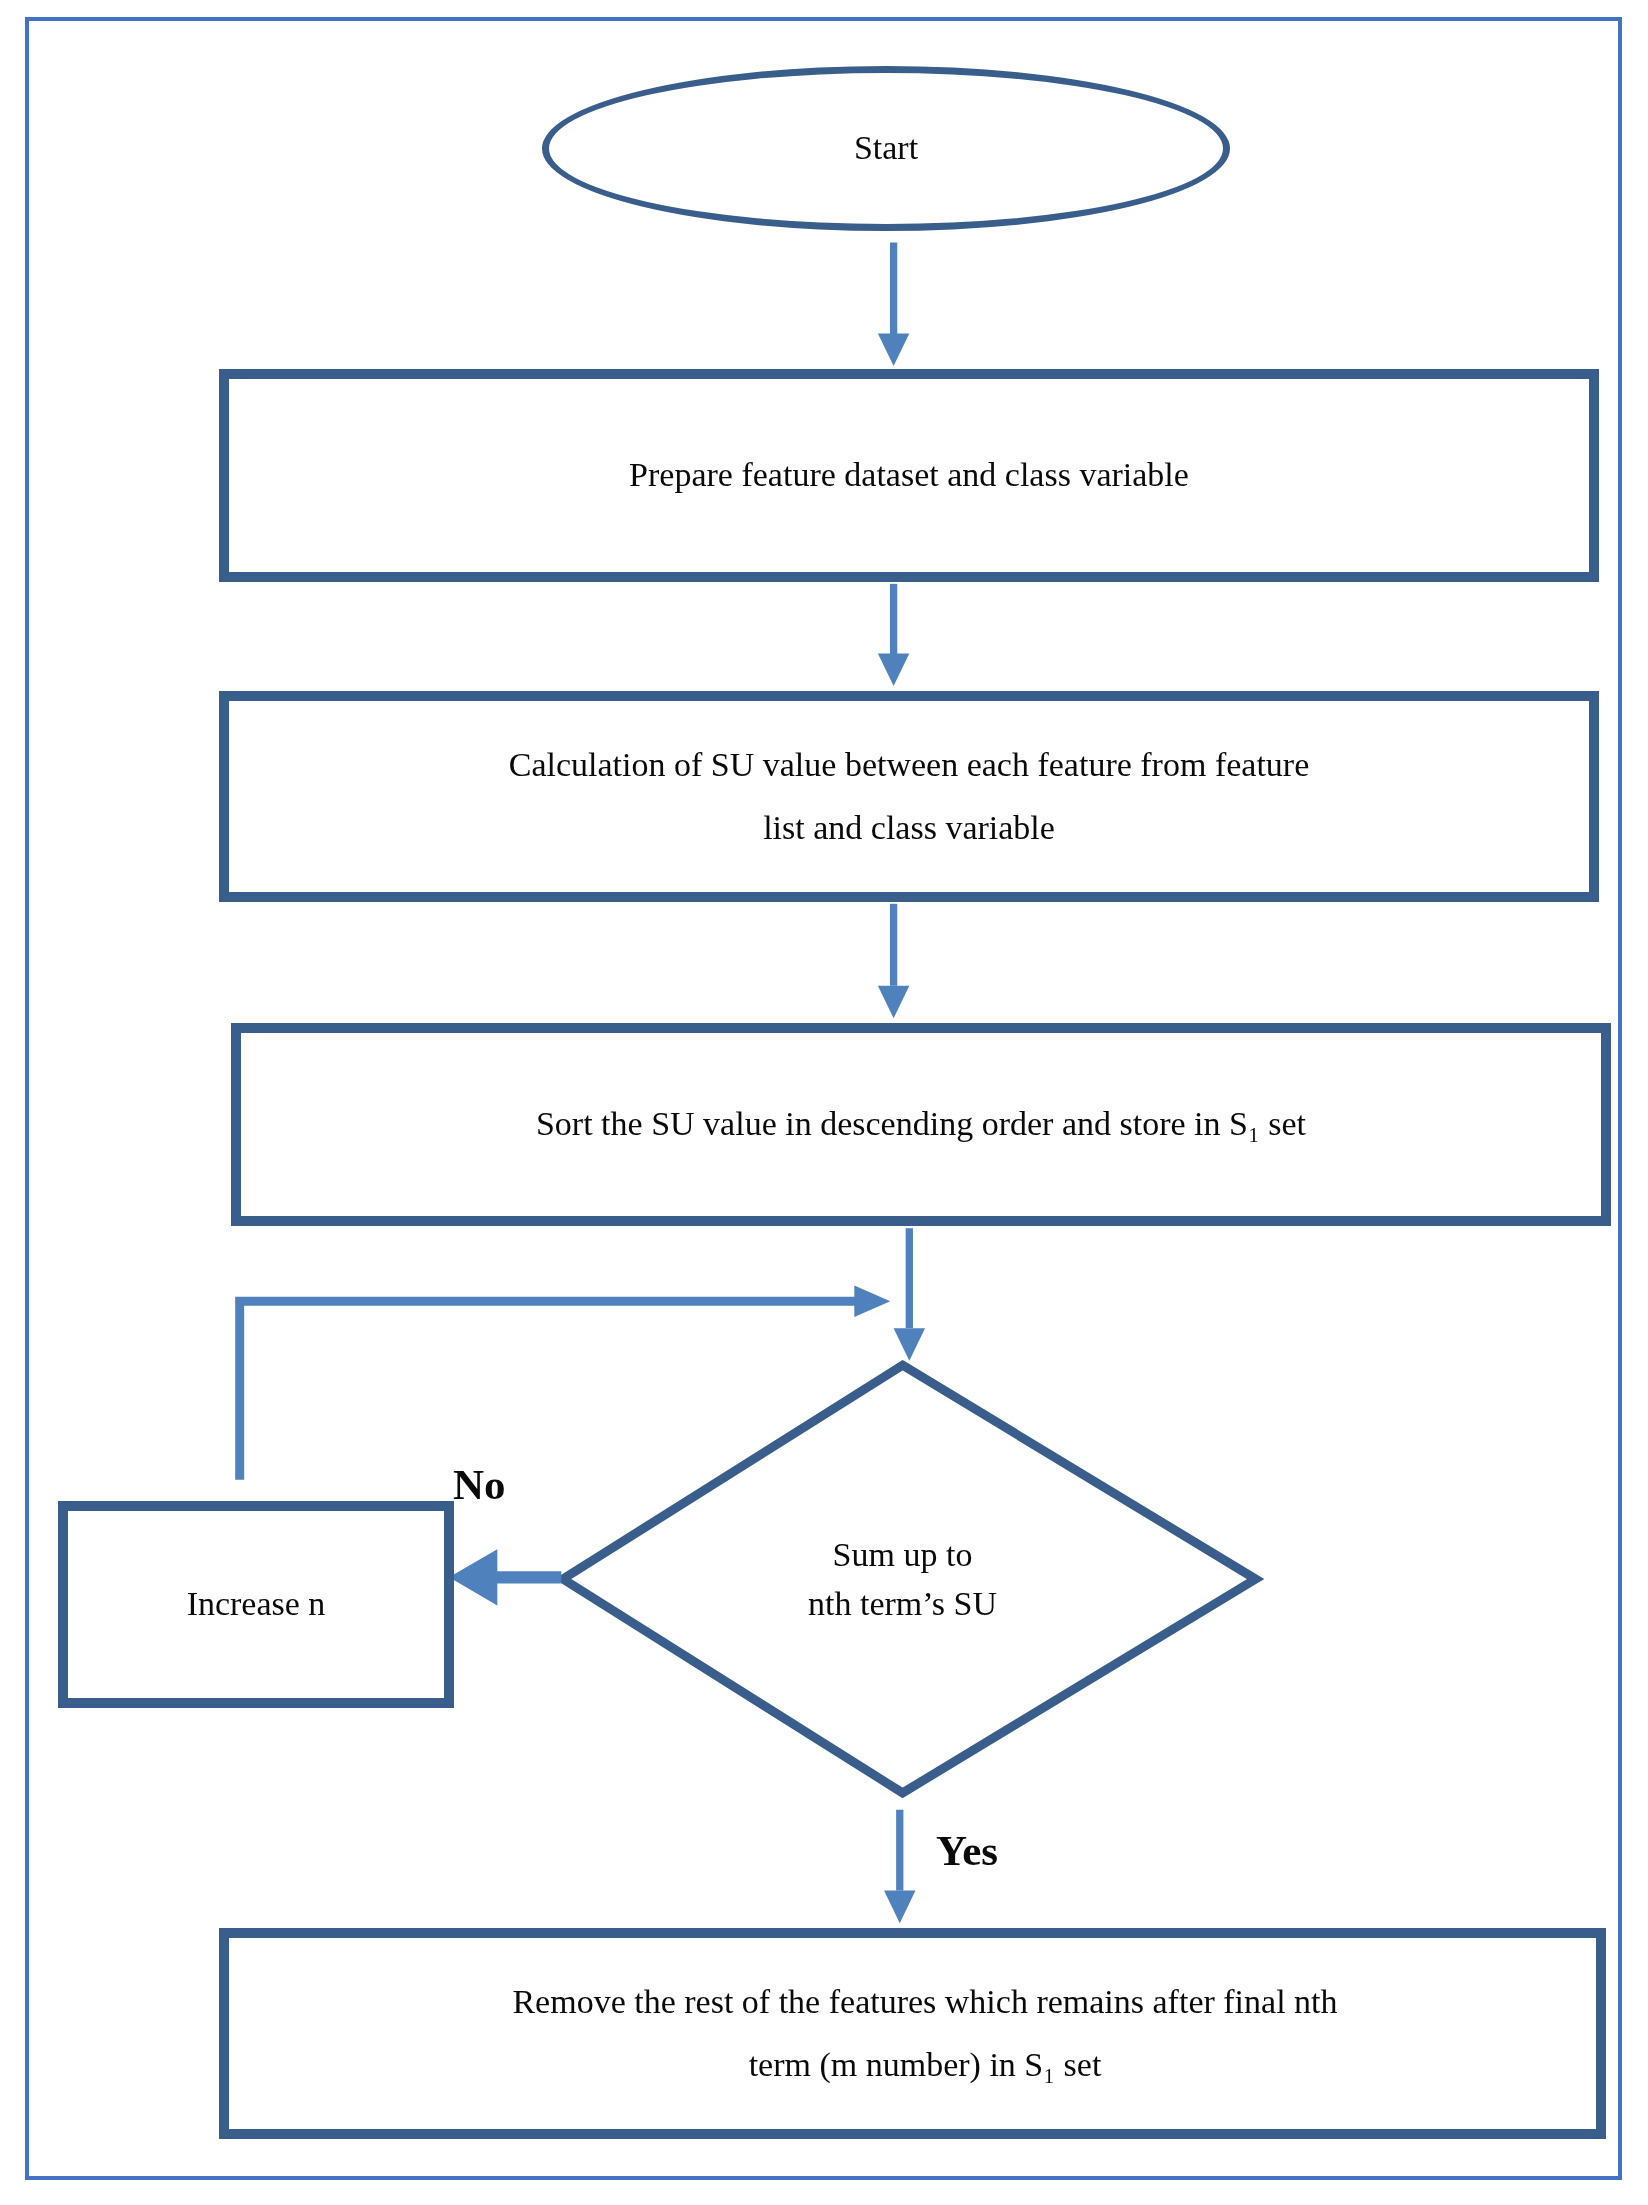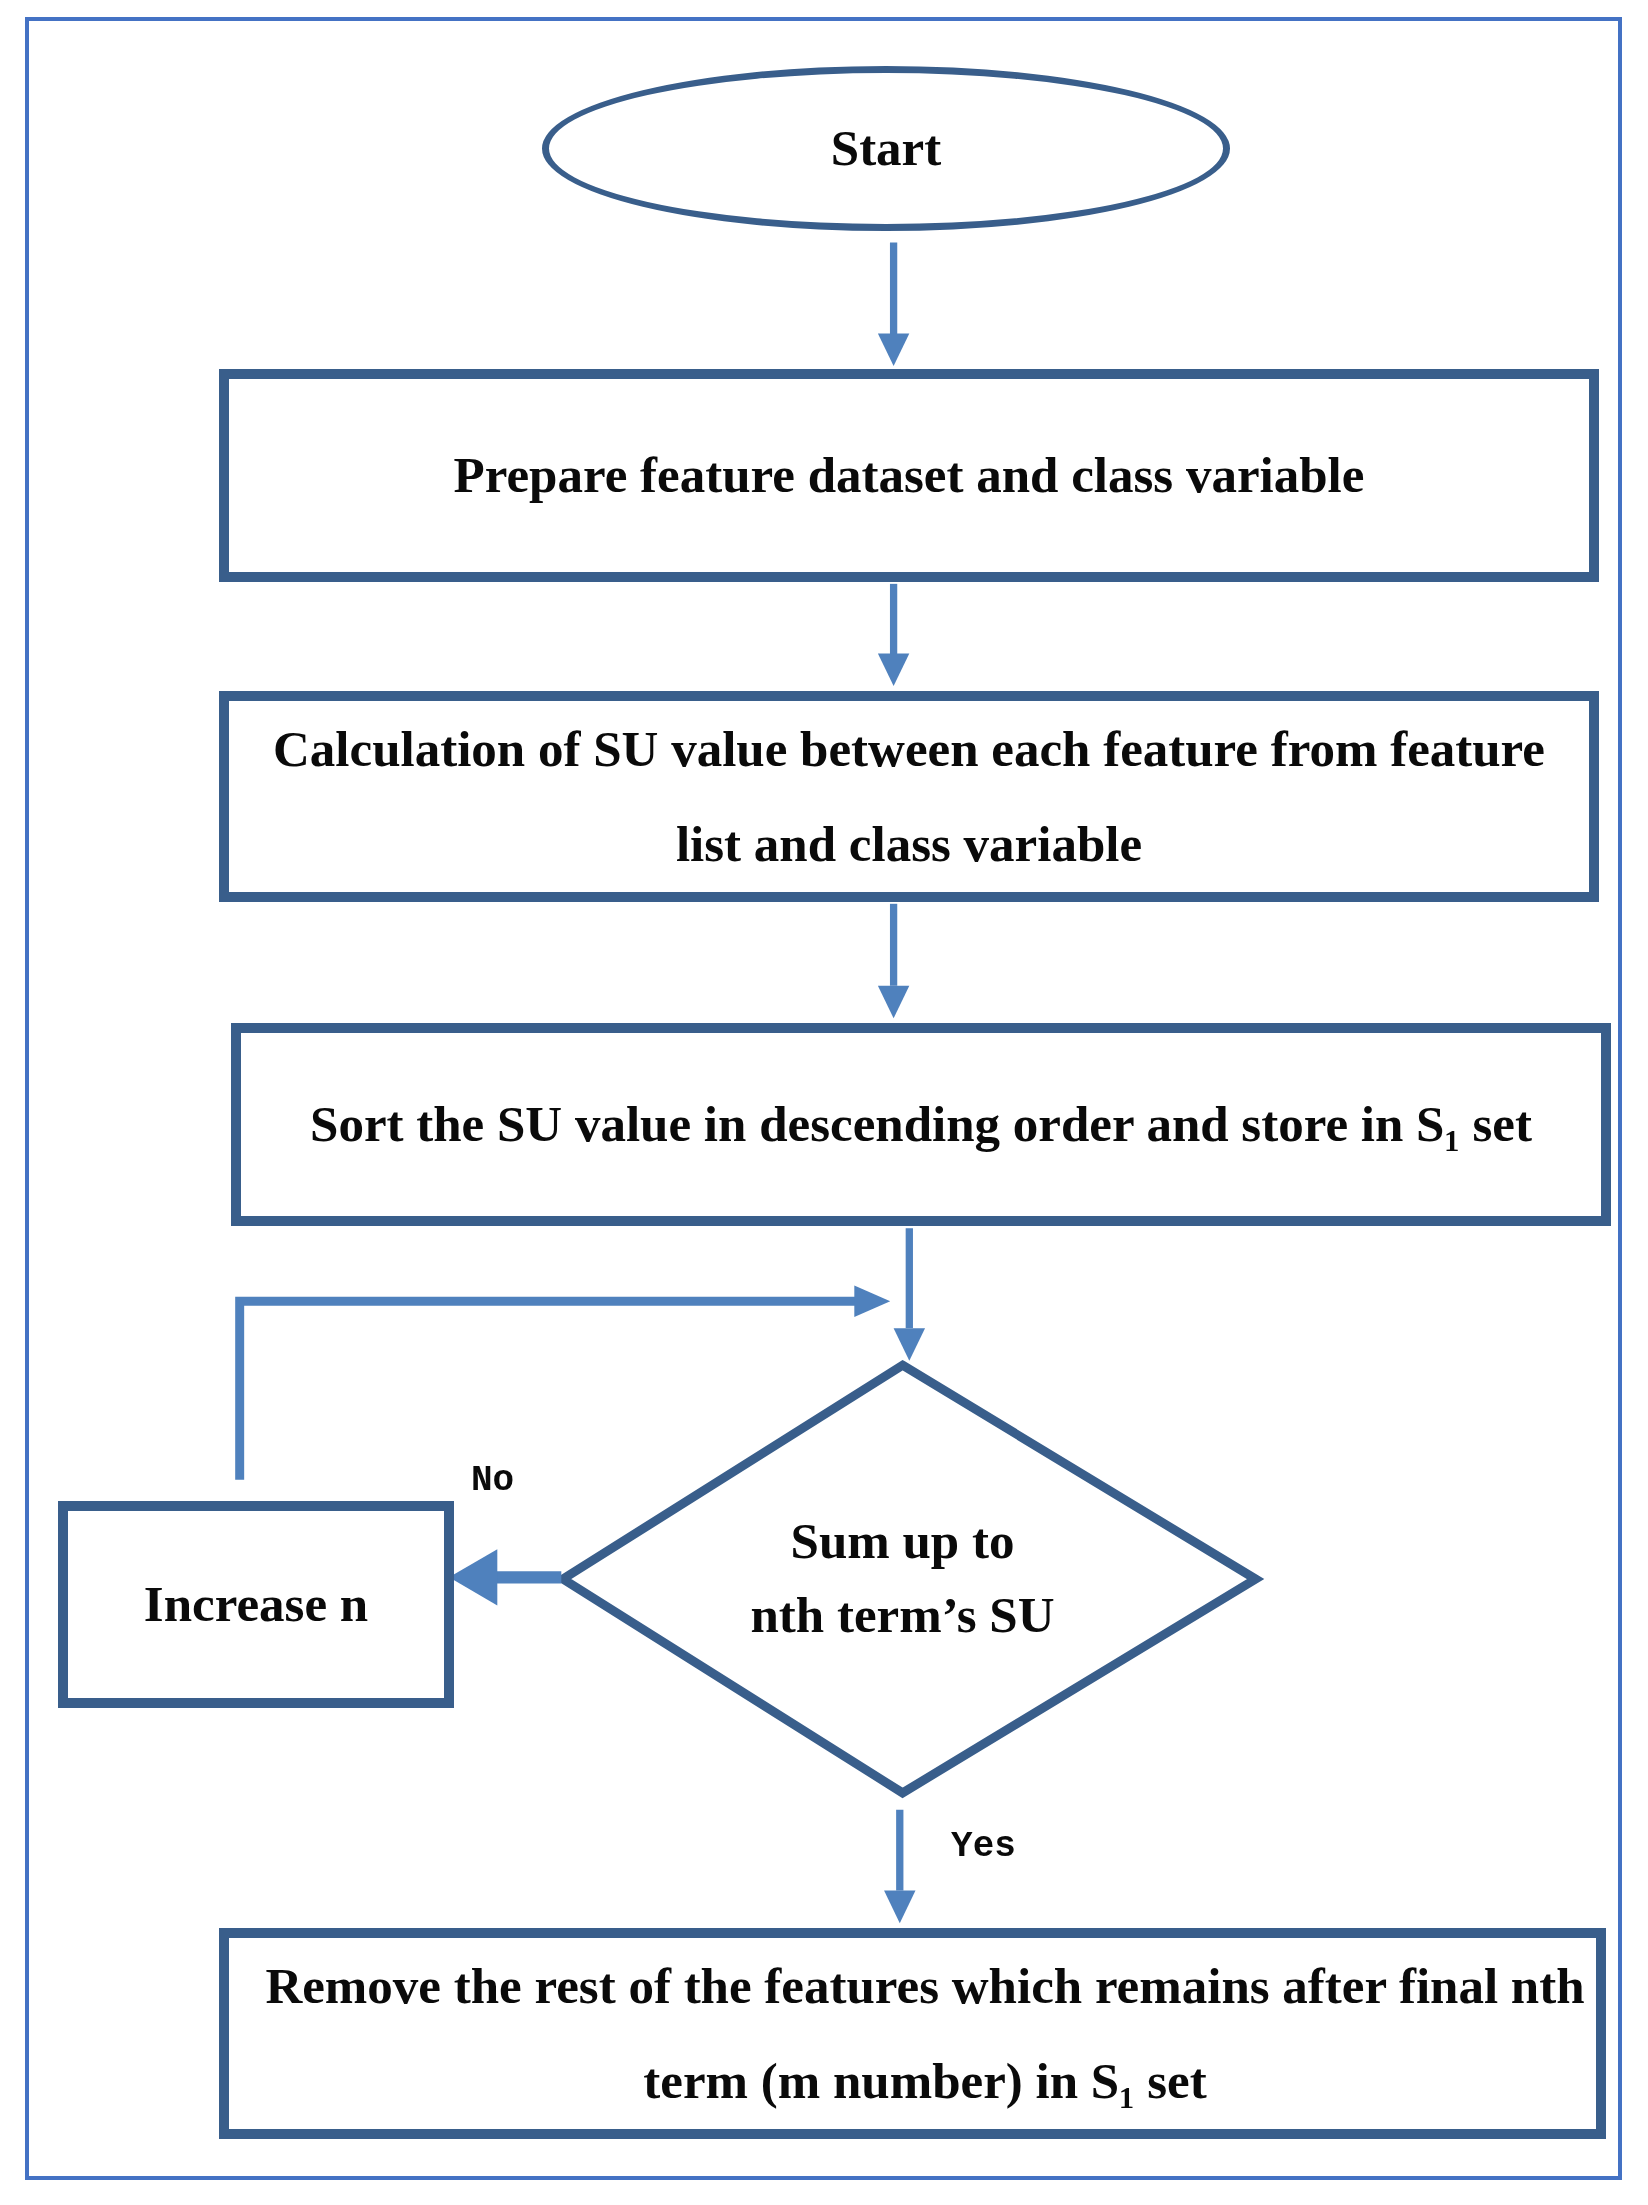--- a/index.html
+++ b/index.html
@@ -28,45 +28,45 @@
   .head  { fill: var(--connector, #4F81BD); stroke: none; }
   .diamond-shape { fill: #ffffff; stroke: var(--shape-border, #395E8B); stroke-width: 16; }
   .node {
     position: absolute;
     box-sizing: border-box;
     display: flex;
     flex-direction: column;
     align-items: center;
     justify-content: center;
     text-align: right;
-    font-weight: bold;
-    font-size: 51px;
+    font-weight: normal;
+    font-size: 34px;
     line-height: 1.85;
     color: var(--text, #0a0a0a);
   }
   .process {
     border: 10px solid var(--shape-border, #395E8B);
     background: #ffffff;
   }
   .terminator {
     border: 7.3px solid var(--shape-border, #395E8B);
     border-radius: 50%;
     background: #ffffff;
   }
   .diamond-label {
     line-height: 1.45;
     background: transparent;
   }
   .edge-label {
     position: absolute;
-    font-family: Liberation Mono, monospace;
+    font-family: Liberation Serif, serif;
     font-weight: bold;
-    font-size: 36px;
+    font-size: 43px;
     color: var(--text, #0a0a0a);
-    text-align: center;
+    text-align: left;
   }
 </style>
 </head>
 <body>
 
 <div class="canvas">
 
   <div class="frame"></div>
 
   <svg class="connectors" viewBox="0 0 2936 3928">

